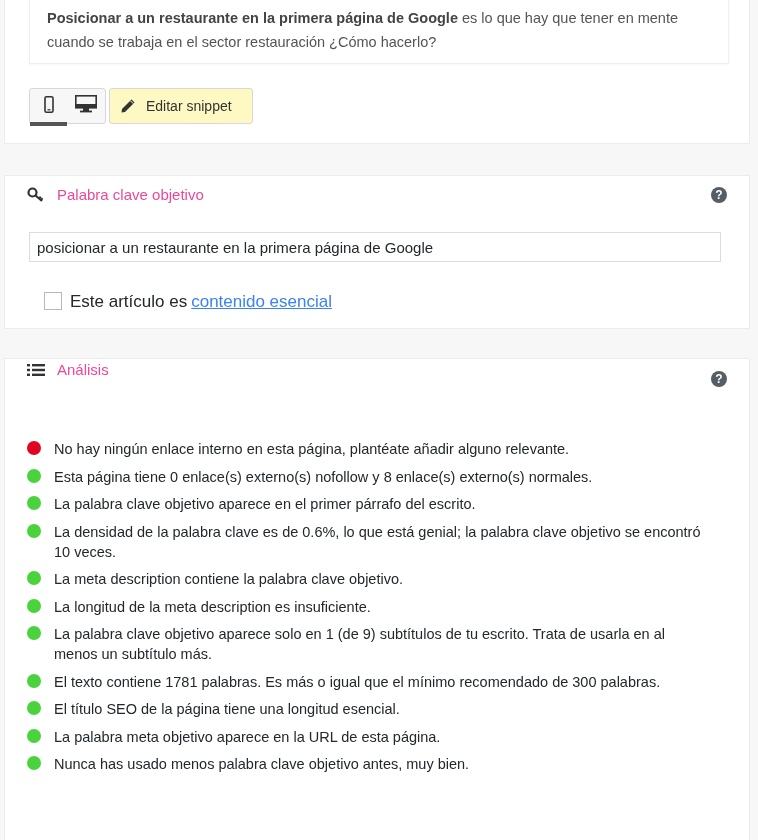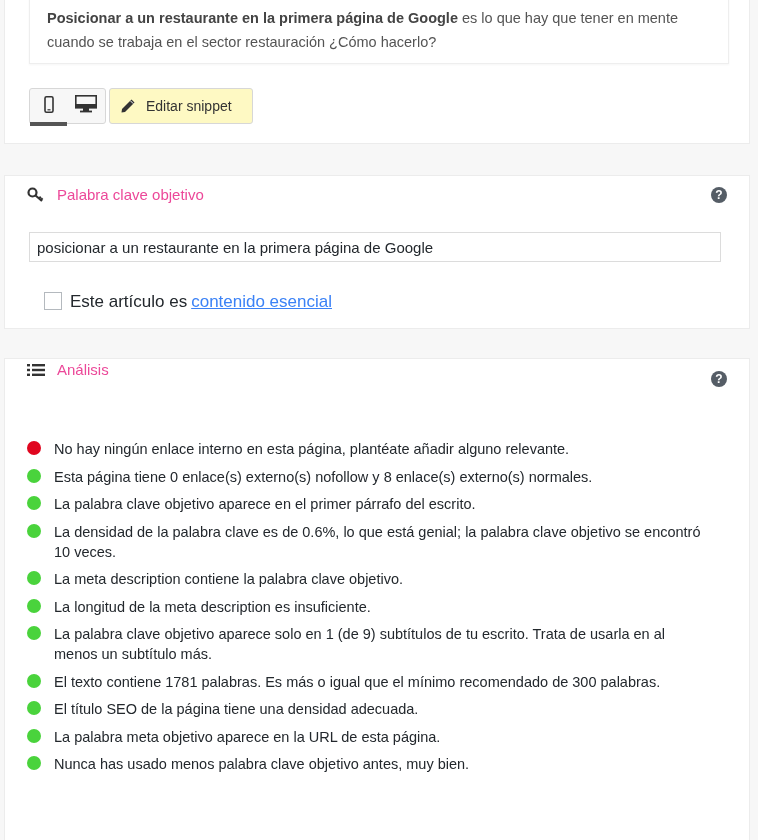--- a/index.html
+++ b/index.html
@@ -228,21 +228,21 @@
     <li class="result">
         <span class="bullet good" style="background: rgb(74, 211, 60);"></span>
         <span class="result-text">La palabra clave objetivo aparece solo en 1 (de 9) subtítulos de tu escrito. Trata de usarla en al menos un subtítulo más.</span>
       </li>
     <li class="result">
         <span class="bullet good" style="background: rgb(74, 211, 60);"></span>
         <span class="result-text">El texto contiene 1781 palabras. Es más o igual que el mínimo recomendado de 300 palabras.</span>
       </li>
     <li class="result">
         <span class="bullet good" style="background: rgb(74, 211, 60);"></span>
-        <span class="result-text">El título SEO de la página tiene una densidad adecuada.</span>
+        <span class="result-text">El título SEO de la página tiene una longitud esencial.</span>
       </li>
     <li class="result">
         <span class="bullet good" style="background: rgb(74, 211, 60);"></span>
         <span class="result-text">La palabra meta objetivo aparece en la URL de esta página.</span>
       </li>
     <li class="result">
         <span class="bullet good" style="background: rgb(74, 211, 60);"></span>
         <span class="result-text">Nunca has usado menos palabra clave objetivo antes, muy bien.</span>
       </li>
   </ul>

